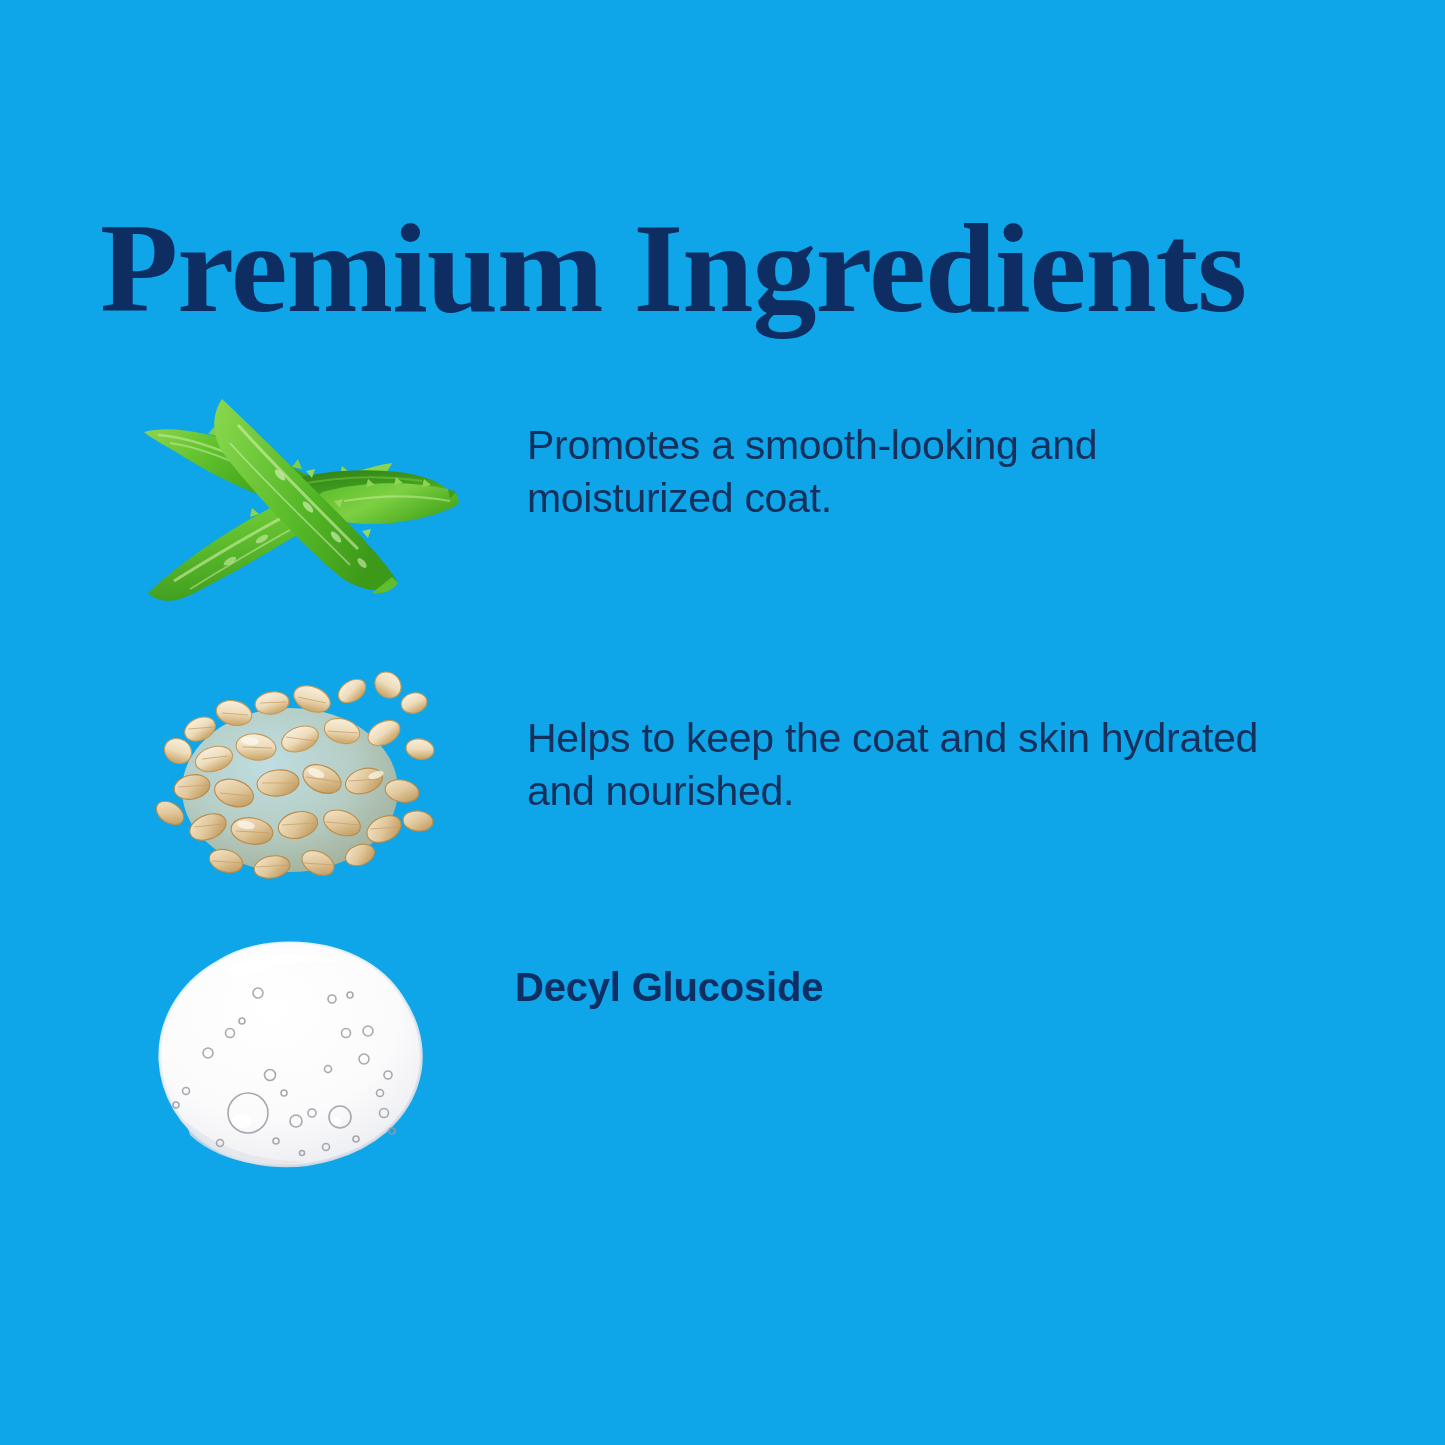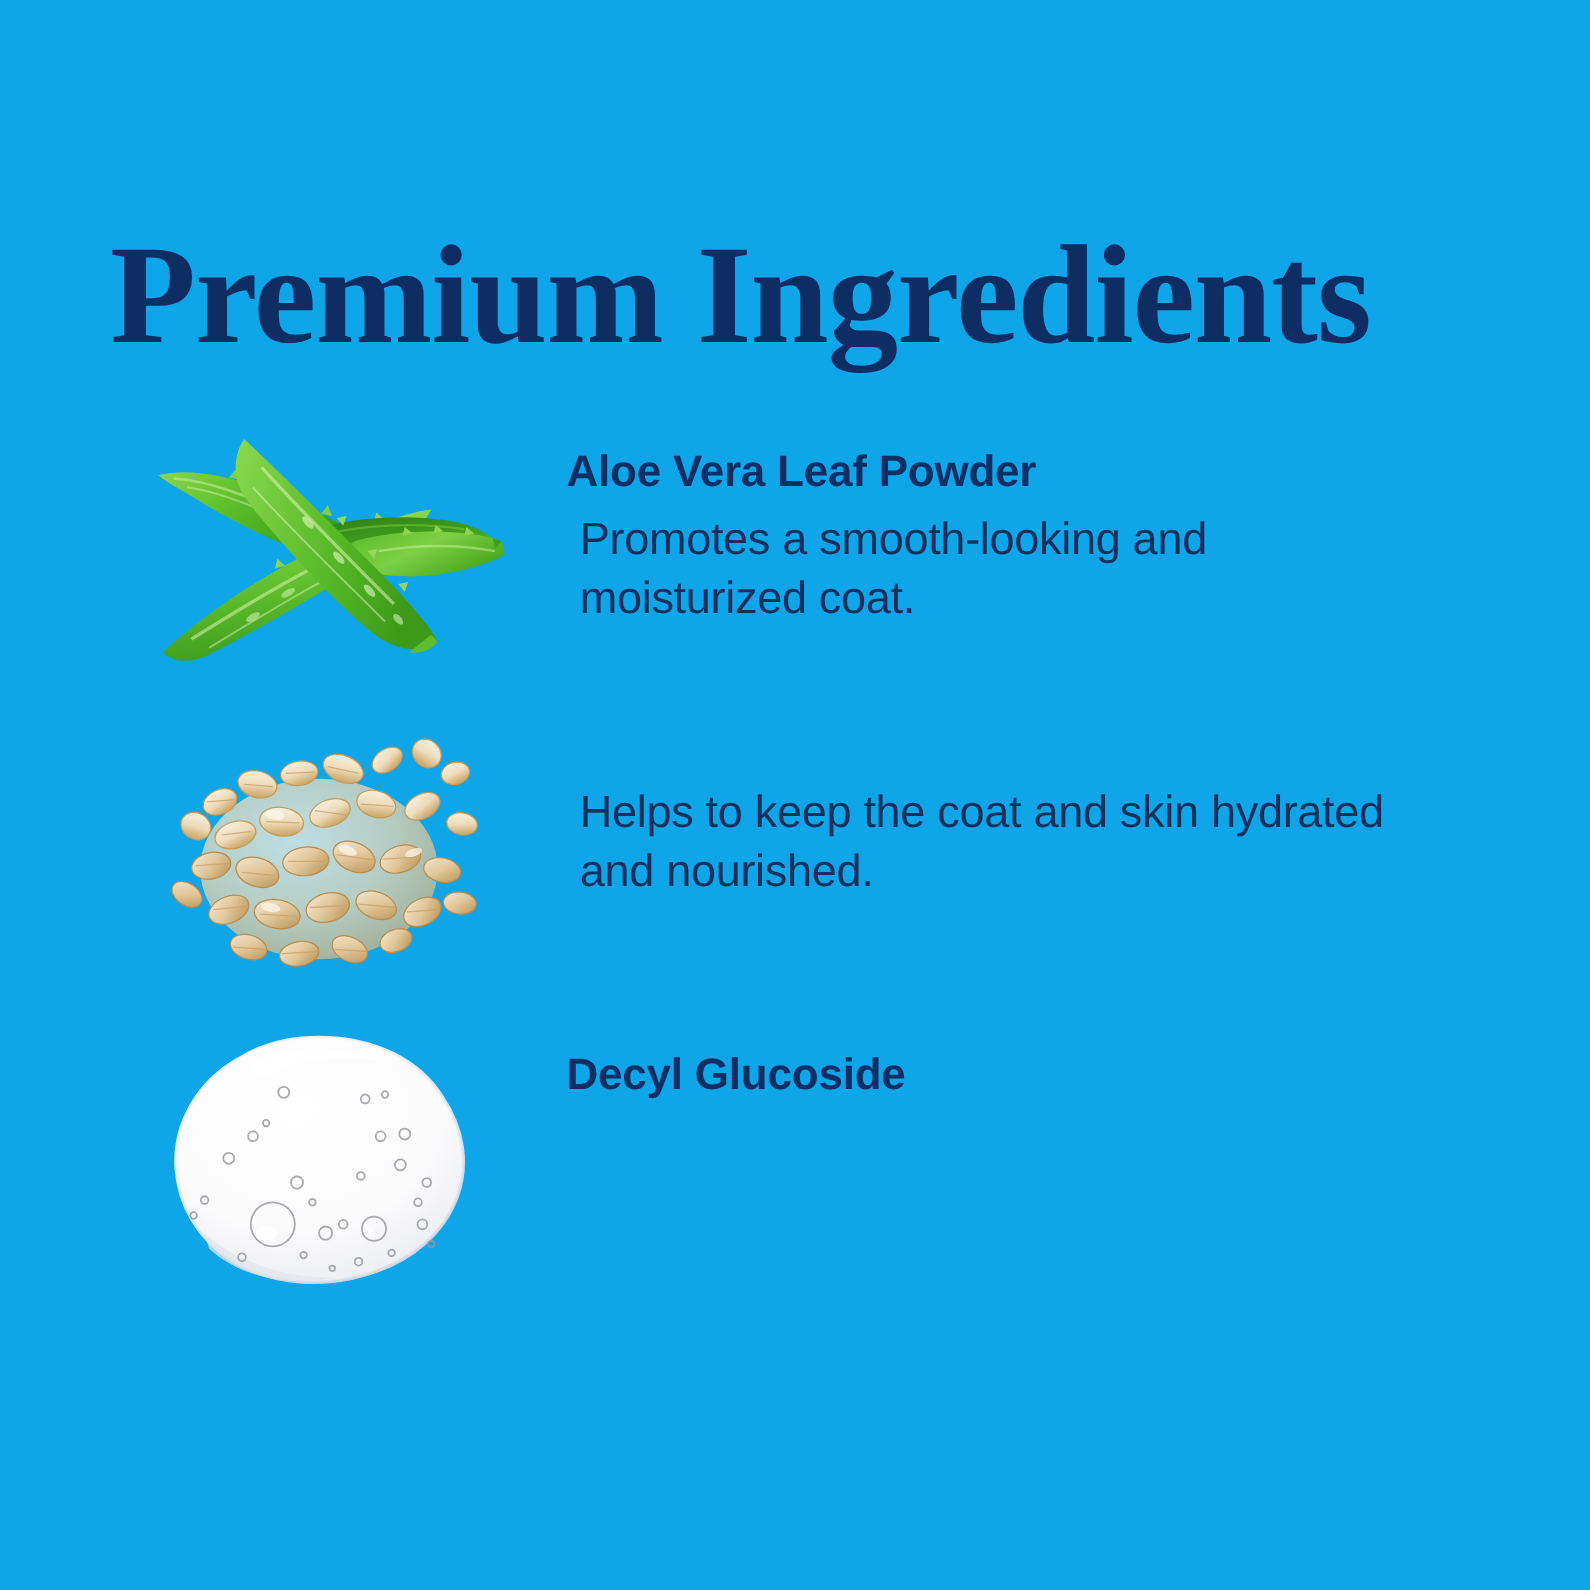--- a/index.html
+++ b/index.html
@@ -81,21 +81,21 @@
     font-weight: 400;
     font-size: 41px;
     line-height: 1.30;
     color: #16305c;
     margin: 12px;
     letter-spacing: -0.3px;
   }
 
   .row-1 .ingredient-text { top: 22px; }
   .row-2 .ingredient-text { top: 45px; }
-  .row-3 .ingredient-text { top: 20px; }
+  .row-3 .ingredient-text { top: 30px; }
 </style>
 </head>
 <body>
 
 <div class="page">
 
   <h1 class="page-title">Premium Ingredients</h1>
 
   <div class="ingredient-list">
 
@@ -169,21 +169,20 @@
           <ellipse cx="150" cy="90" rx="3" ry="7" fill="#e4f8c6" opacity=".6" transform="rotate(-42 150 90)"></ellipse>
           <ellipse cx="178" cy="122" rx="3" ry="7" fill="#e4f8c6" opacity=".6" transform="rotate(-42 178 122)"></ellipse>
           <ellipse cx="206" cy="152" rx="3" ry="7" fill="#e4f8c6" opacity=".6" transform="rotate(-42 206 152)"></ellipse>
           <ellipse cx="232" cy="178" rx="3" ry="6" fill="#e4f8c6" opacity=".55" transform="rotate(-42 232 178)"></ellipse>
 
           <path d="M176 86 l9 -2 -3 9 z M204 116 l9 -2 -3 9 z M232 146 l9 -2 -3 9 z" fill="#96d85d"></path>
           <path d="M268 198 C262 206 252 210 242 208 L262 192 Z" fill="#5fbd2e"></path>
         </svg>
       </div>
       <div class="ingredient-text">
-        <p class="ingredient-name">Aloe Vera Leaf Powder</p>
         <p class="ingredient-desc">Promotes a smooth-looking and moisturized coat.</p>
       </div>
     </div>
 
     <div class="ingredient-row row-2">
       <div class="thumb">
         <svg viewBox="0 0 330 240" xmlns="http://www.w3.org/2000/svg">
           <defs>
             <radialGradient id="oatG" cx="0.4" cy="0.35" r="0.75">
               <stop offset="0%" stop-color="#faf1e0"></stop>

